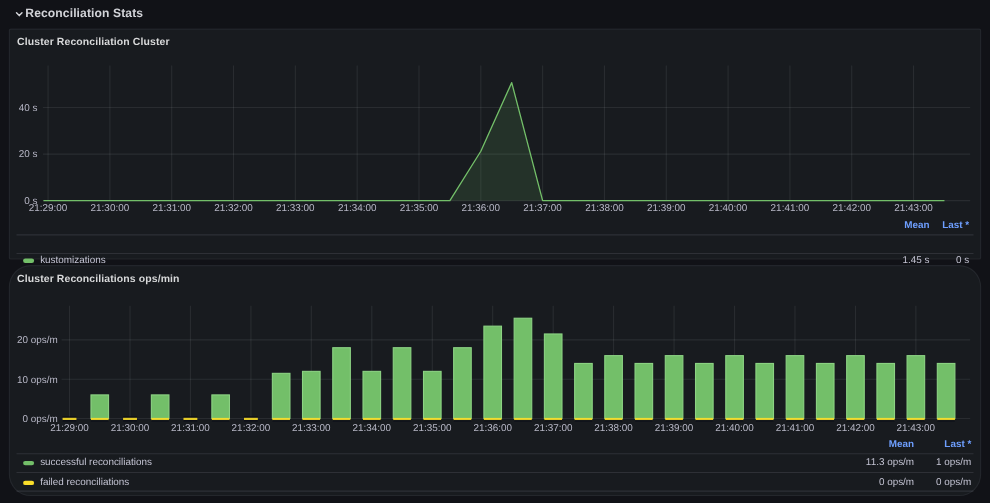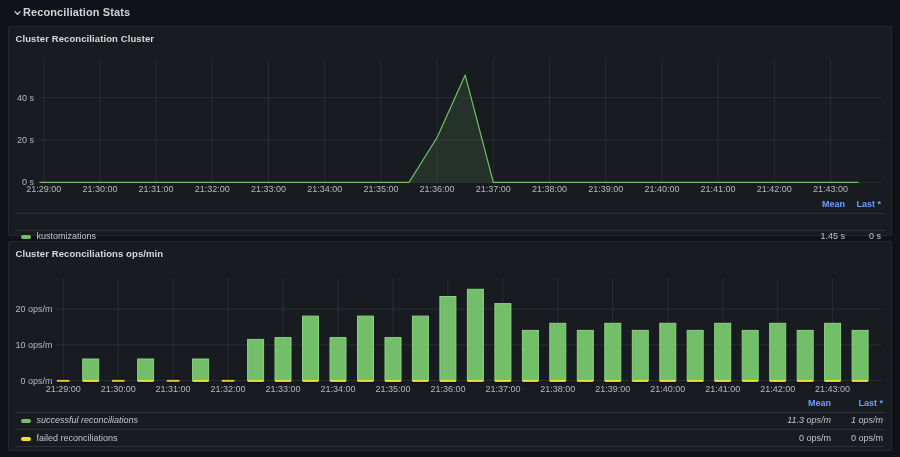--- a/index.html
+++ b/index.html
@@ -71,21 +71,21 @@
 <div class="lg-sep" style="top:186.2px;"></div>
 <div class="lg-row" style="top:202px;">
   <span class="mark" style="background:#73BF69;"></span>
   <span class="ser">kustomizations</span>
   <span class="col" style="right:40px;">1.45 s</span>
   <span class="col" style="right:4px;">0 s</span>
 </div>
 <div class="lg-sep" style="top:202.9px;"></div>
 </div>
 
-<div class="panel" style="left:8px; top:241px; width:884px; height:210px;">
+<div class="panel" style="left:8px; top:241px; width:884px; height:210px;border-radius:20px;">
 <div class="ptitle">Cluster Reconciliations ops/min</div>
 <svg width="884" height="210" viewBox="0 0 884 210">
 <line x1="47" y1="138.5" x2="873" y2="138.5" stroke="rgba(240,250,255,0.08)" stroke-width="1"></line>
 <text x="43.5" y="141.5" text-anchor="end" font-size="9" fill="rgba(204,204,220,0.88)">0 ops/m</text>
 <line x1="47" y1="102.8" x2="873" y2="102.8" stroke="rgba(240,250,255,0.08)" stroke-width="1"></line>
 <text x="43.5" y="105.8" text-anchor="end" font-size="9" fill="rgba(204,204,220,0.88)">10 ops/m</text>
 <line x1="47" y1="67.0" x2="873" y2="67.0" stroke="rgba(240,250,255,0.08)" stroke-width="1"></line>
 <text x="43.5" y="70.0" text-anchor="end" font-size="9" fill="rgba(204,204,220,0.88)">20 ops/m</text>
 <line x1="54.2" y1="36" x2="54.2" y2="138.5" stroke="rgba(240,250,255,0.08)" stroke-width="1"></line>
 <text x="54.2" y="150" text-anchor="middle" font-size="9" fill="rgba(204,204,220,0.88)">21:29:00</text>
@@ -207,21 +207,21 @@
 <rect x="843.1" y="88.4" width="16" height="50.1" fill="#73BF69" stroke="#8CD283" stroke-width="1"></rect>
 <rect x="843.1" y="137.9" width="16" height="2.1" fill="rgba(250,222,42,0.9)"></rect>
 <rect x="843.1" y="140.0" width="16" height="1.2" fill="#0b0e19"></rect>
 </svg>
 
 <div class="lg-hdr" style="top:154px;">
   <span class="col blue" style="right:54px;">Mean</span>
   <span class="col blue" style="right:2px;">Last *</span>
 </div>
 <div class="lg-sep" style="top:169.7px;"></div>
-<div class="lg-row" style="top:171px;font-style:italic;">
+<div class="lg-row" style="top:171px;">
   <span class="mark" style="background:#73BF69;"></span>
   <span class="ser">successful reconciliations</span>
   <span class="col" style="right:54px;">11.3 ops/m</span>
   <span class="col" style="right:2px;">1 ops/m</span>
 </div>
 <div class="lg-sep" style="top:187.3px;"></div>
 <div class="lg-row" style="top:188.5px;text-align:right;">
   <span class="mark" style="background:#FADE2A;"></span>
   <span class="ser">failed reconciliations</span>
   <span class="col" style="right:54px;">0 ops/m</span>

